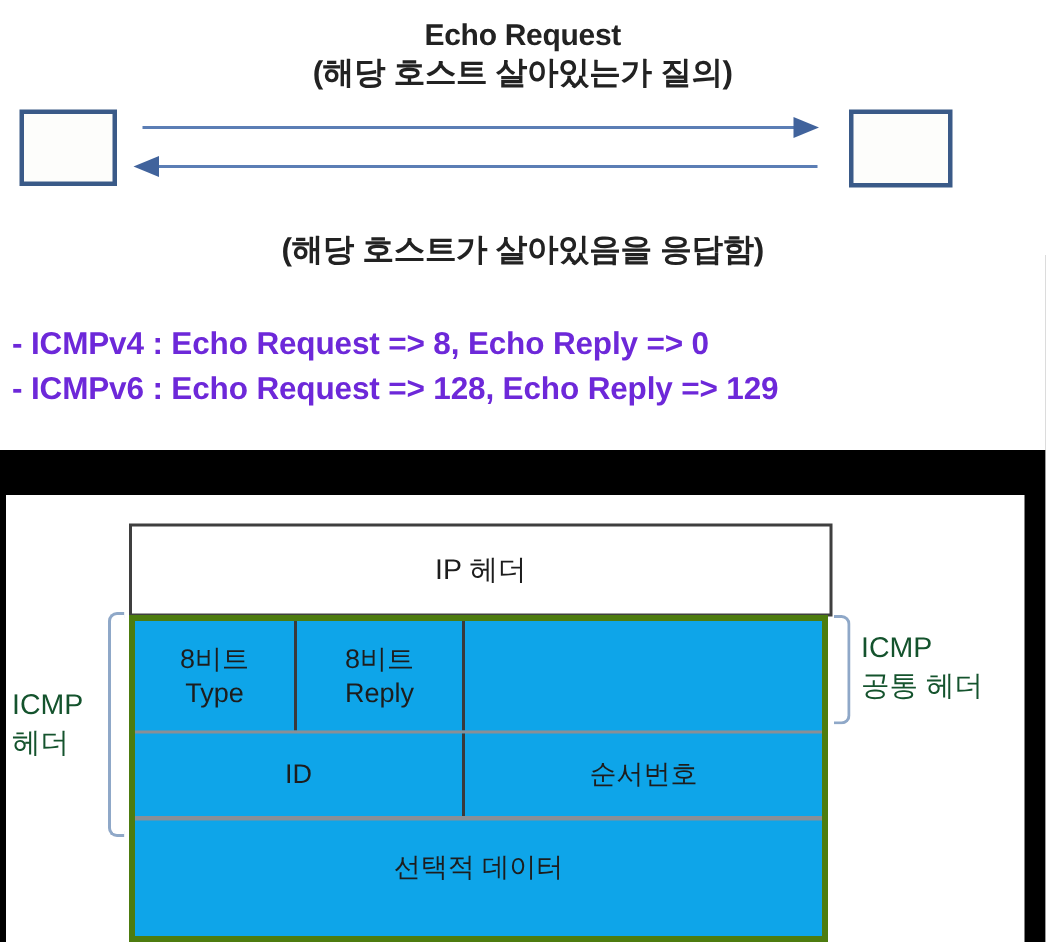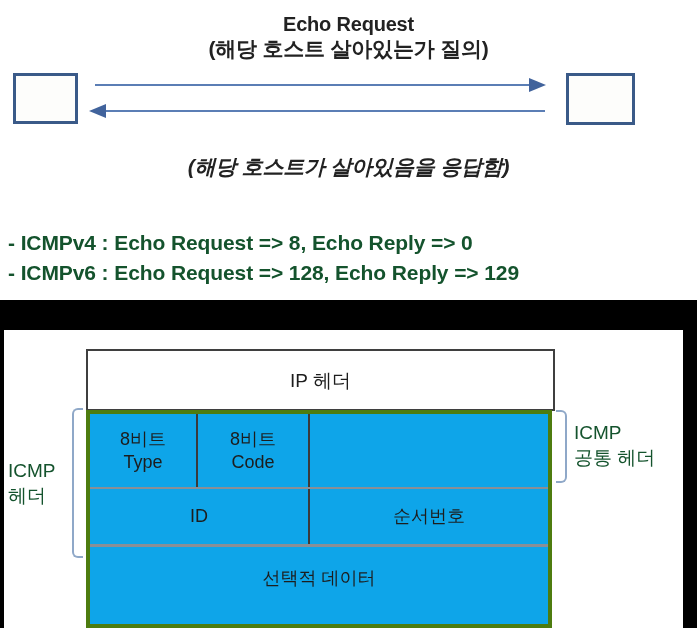--- a/index.html
+++ b/index.html
@@ -42,21 +42,21 @@
     color: #222222;
     font-weight: bold;
     letter-spacing: -0.2px;
   }
   .flow-title { font-size: 20px; line-height: 24px; }
   .flow-sub   { font-size: 21px; line-height: 26px; }
 
   #req-title { top: 12px;  }
   #req-sub   { top: 36px;  }
   #res-title { top: 128px; }
-  #res-sub   { top: 154px; font-style: italic; }
+  #res-sub   { top: 154px; }
 
   
   .arrow-line {
     position: absolute;
     height: 2px;
     background: #5b7eb5;
   }
   #arrow-right-line { left: 95px; top: 84px; width: 437px; }
   #arrow-left-line  { left: 106px; top: 110px; width: 439px; }
 
@@ -73,26 +73,25 @@
   #arrow-left-head {
     left: 89px; top: 104px;
     border-top: 7px solid transparent;
     border-bottom: 7px solid transparent;
     border-right: 17px solid #41639c;
   }
 
   .icmp-line {
     position: absolute;
     left: 8px;
-    color: #14532d;
+    color: #6d28d9;
     font-size: 21px;
     font-weight: bold;
     letter-spacing: -0.1px;
     white-space: nowrap;
-    margin-top: 13px;
   }
   #icmpv4-line { top: 218px; }
   #icmpv6-line { top: 248px; }
 
   
   #bottom-section {
     position: absolute;
     left: 0; top: 300px;
     width: 697px; height: 328px;
     background: #000000;
@@ -241,21 +240,21 @@
 
       <div id="icmp-block">
 
         <div class="icmp-row" id="icmp-row-common">
           <div class="icmp-cell" id="cell-type">
             <span class="cell-text">8비트</span>
             <span class="cell-text">Type</span>
           </div>
           <div class="icmp-cell" id="cell-code">
             <span class="cell-text">8비트</span>
-            <span class="cell-text">Code</span>
+            <span class="cell-text">Reply</span>
           </div>
         </div>
 
         <div class="icmp-row" id="icmp-row-idseq">
           <div class="icmp-cell" id="cell-id">
             <span class="cell-text">ID</span>
           </div>
           <div class="icmp-cell" id="cell-seq">
             <span class="cell-text">순서번호</span>
           </div>

